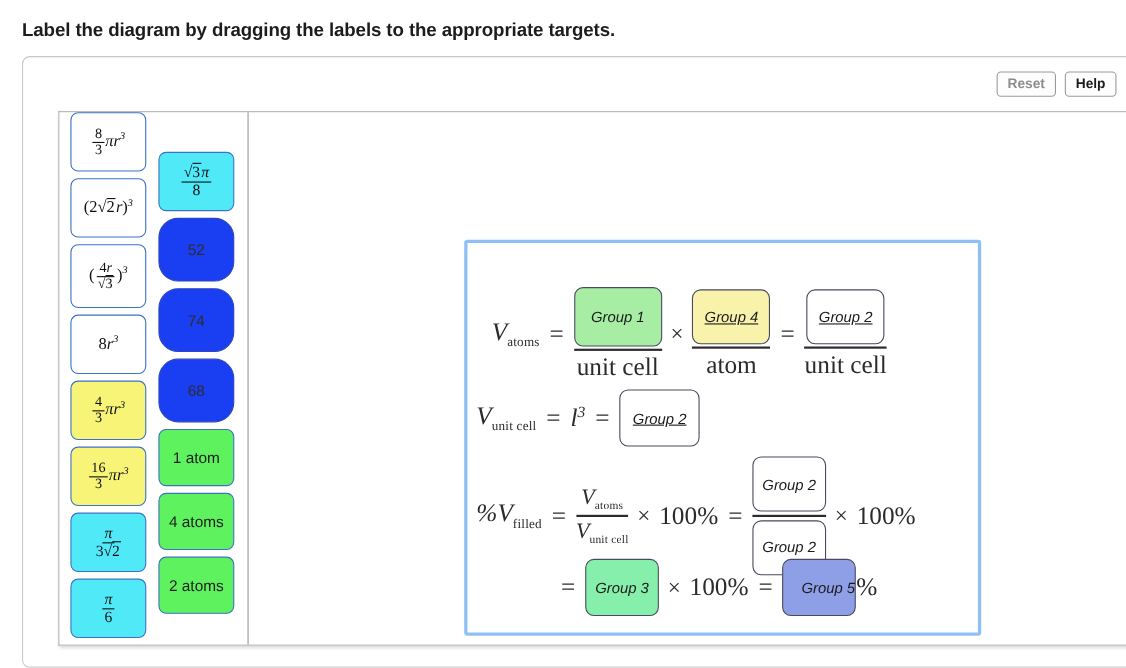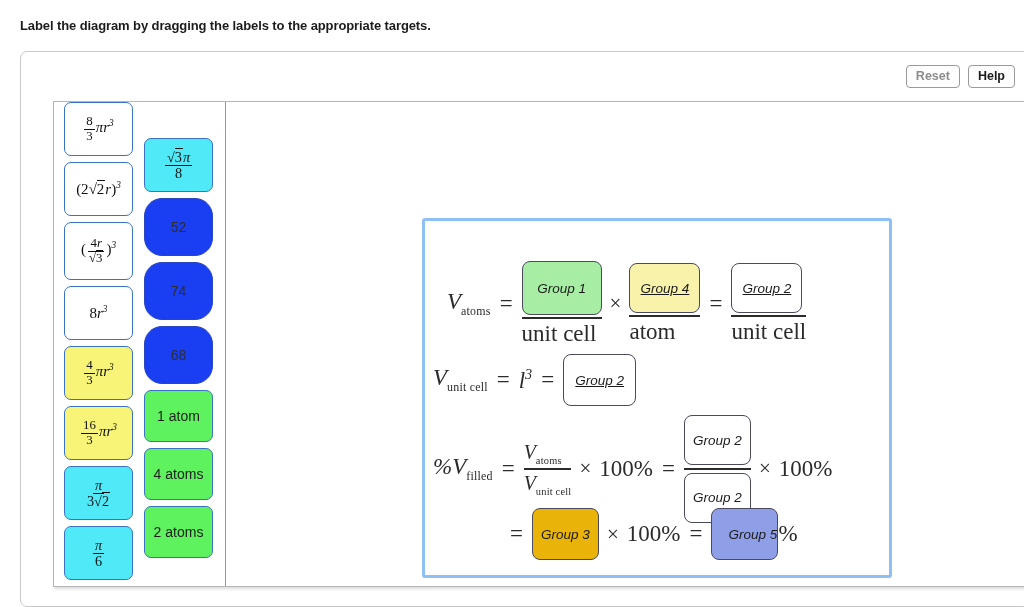--- a/index.html
+++ b/index.html
@@ -13,21 +13,21 @@
     font-family: "Liberation Sans", sans-serif;
     overflow: hidden;
     position: relative;
   }
 
   
   #instruction {
     position: absolute;
     left: 20px;
     top: 18px;
-    font-size: 13px;
+    font-size: 17px;
     font-weight: bold;
     color: #1c1c1c;
     letter-spacing: -0.1px;
     white-space: nowrap;
   }
 
   
   #exercise-card {
     position: absolute;
     left: 20px;
@@ -181,21 +181,21 @@
     vertical-align: sub;
     letter-spacing: 0.2px;
   }
   .op { margin: 0 9px; font-style: normal; }
   .op-times { margin: 0 8px; font-size: 21px; }
 
   
   .stack {
     display: inline-flex;
     flex-direction: column;
-    align-items: flex-start;
+    align-items: center;
   }
   .stack > .top { padding-bottom: 2px; }
   .stack > .rule { height: 1.6px; background: #2b2b2b; align-self: stretch; }
   .stack > .bot { padding-top: 2px; }
 
   
   .drop-target {
     border: 1.5px solid #4a4a5e;
     border-radius: 8px;
     font-family: "Liberation Sans", sans-serif;
@@ -205,21 +205,21 @@
     display: flex;
     align-items: center;
     justify-content: center;
     box-sizing: border-box;
     cursor: pointer;
     user-select: none;
   }
   .dt-green  { background: #a7eda4; }
   .dt-yellow { background: #f8f2ab; }
   .dt-white  { background: #ffffff; }
-  .dt-cyan   { background: #eab308; }
+  .dt-cyan   { background: #86efac; }
   .dt-purple { background: #8e9fe8; padding-left: 16px; }
 
   .size-lg { width: 80px; height: 54px; }
   .size-md { width: 71px; height: 50px; text-decoration: underline; }
   .size-sm { width: 65px; height: 48px; }
 </style>
 </head>
 <body>
 
 <div id="instruction">Label the diagram by dragging the labels to the appropriate targets.</div>

